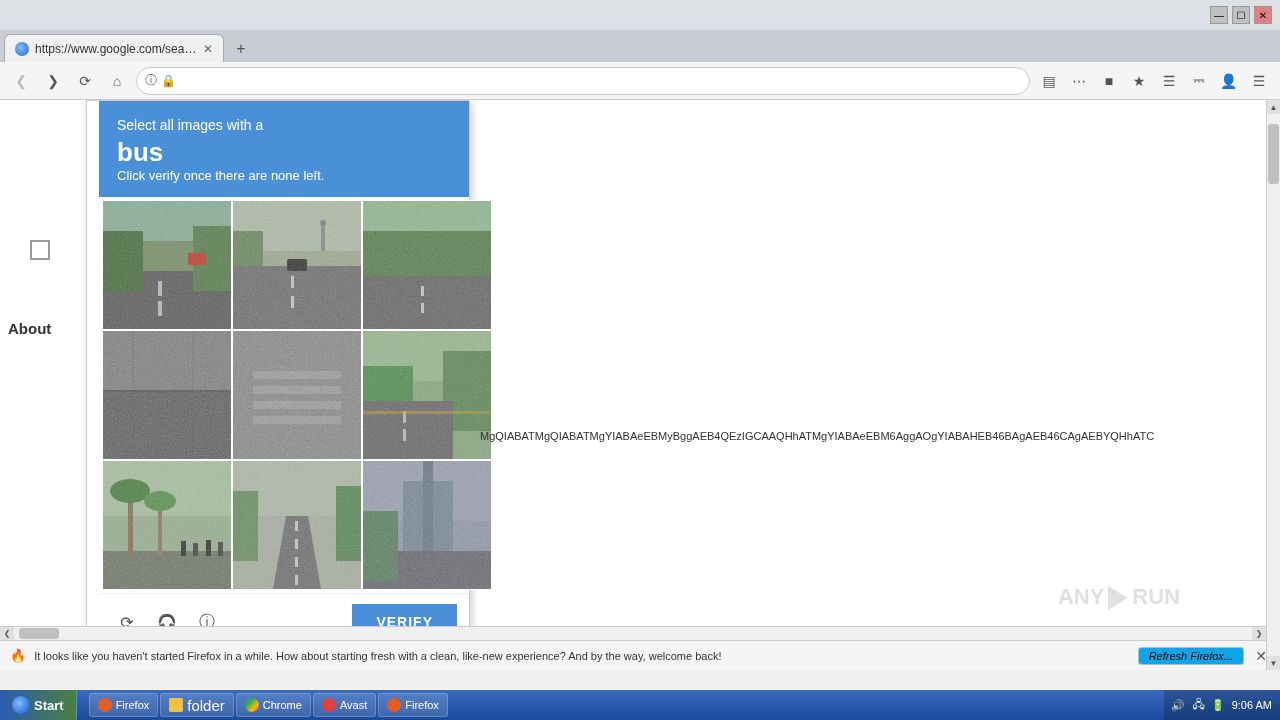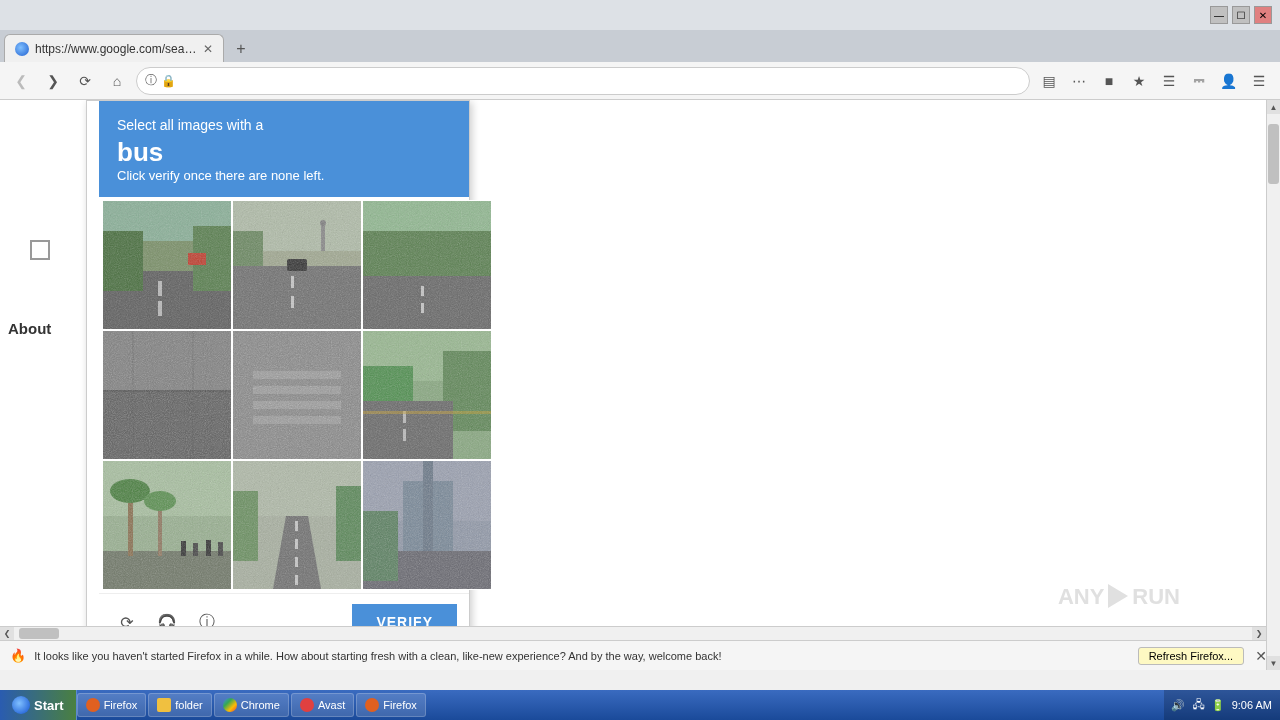--- a/index.html
+++ b/index.html
@@ -169,21 +169,21 @@
 
     
     .watermark {
       position: absolute;
       bottom: 60px;
       right: 100px;
       font-size: 22px;
       font-weight: bold;
       color: #e0e0e0;
       display: flex;
-      align-items: flex-start;
+      align-items: flex-end;
       gap: 4px;
       margin-left: 39px;
     }
     .watermark-triangle {
       width: 0;
       height: 0;
       border-top: 12px solid transparent;
       border-bottom: 12px solid transparent;
       border-left: 20px solid #e0e0e0;
     }
@@ -343,26 +343,27 @@
       color: #333;
       gap: 8px;
     }
     .status-bar-icon {
       font-size: 13px;
     }
     .status-msg {
       flex: 1;
     }
     .status-refresh-btn {
-      background: #fef9c3;
+      background: #0ea5e9;
       border: 1px solid #bbb;
       padding: 2px 10px;
       font-size: 11px;
       cursor: pointer;
       border-radius: 3px;
+      font-style: italic;
     }
     .status-close-btn {
       width: 18px; height: 18px;
       display: flex; align-items: center; justify-content: center;
       font-size: 14px; color: #555; cursor: pointer;
     }
 
     
     .taskbar {
       position: fixed;
@@ -390,21 +391,21 @@
     }
     .start-orb {
       width: 18px; height: 18px;
       background: radial-gradient(circle at 40% 40%, #80c0ff, #1050d0);
       border-radius: 50%;
     }
     .taskbar-items {
       display: flex;
       align-items: center;
       flex: 1;
-      padding: 0 0;
+      padding: 0 12px;
       gap: 2px;
     }
     .taskbar-item {
       height: 24px;
       padding: 0 8px;
       background: rgba(255,255,255,0.15);
       border: 1px solid rgba(255,255,255,0.2);
       display: flex;
       align-items: center;
       gap: 4px;
@@ -748,20 +749,21 @@
         <div class="captcha-footer">
           <div class="captcha-tools">
             <button class="captcha-tool-btn" title="">⟳</button>
             <button class="captcha-tool-btn" title="">🎧</button>
             <button class="captcha-tool-btn" title="">ⓘ</button>
           </div>
           <button class="captcha-verify-btn">VERIFY</button>
         </div>
       </div>
 
+      <div class="bg-url-text">MgQIABATMgQIABATMgYIABAeEBMyBggAEB4QEzIGCAAQHhATMgYIABAeEBM6AggAOgYIABAHEB46BAgAEB46CAgAEBYQHhATC</div>
 
       <div class="watermark">
         <span>ANY</span>
         <div class="watermark-triangle"></div>
         <span>RUN</span>
       </div>
 
       <div class="h-scrollbar">
         <div class="h-scrollbar-arrow">❮</div>
         <div class="h-scrollbar-track">
@@ -792,21 +794,21 @@
       <div class="start-orb"></div>
       <span>Start</span>
     </div>
     <div class="taskbar-items">
       <div class="taskbar-item">
         <div class="taskbar-item-icon" style="background:#e06020; border-radius:50%;"></div>
         <span style="font-size:11px; color:white;">Firefox</span>
       </div>
       <div class="taskbar-item">
         <div class="taskbar-item-icon" style="background:#f0c040;"></div>
-        <span style="font-size:11px; color:white;text-align:center;">folder</span>
+        <span style="font-size:15px; color:white;text-align:center;">folder</span>
       </div>
       <div class="taskbar-item">
         <div class="taskbar-item-icon" style="background:linear-gradient(135deg,#4285f4,#34a853,#fbbc05,#ea4335); border-radius:50%;"></div>
         <span style="font-size:11px; color:white;">Chrome</span>
       </div>
       <div class="taskbar-item">
         <div class="taskbar-item-icon" style="background:#e04040; border-radius:50%;"></div>
         <span style="font-size:11px; color:white;text-align:right;">Avast</span>
       </div>
       <div class="taskbar-item">

